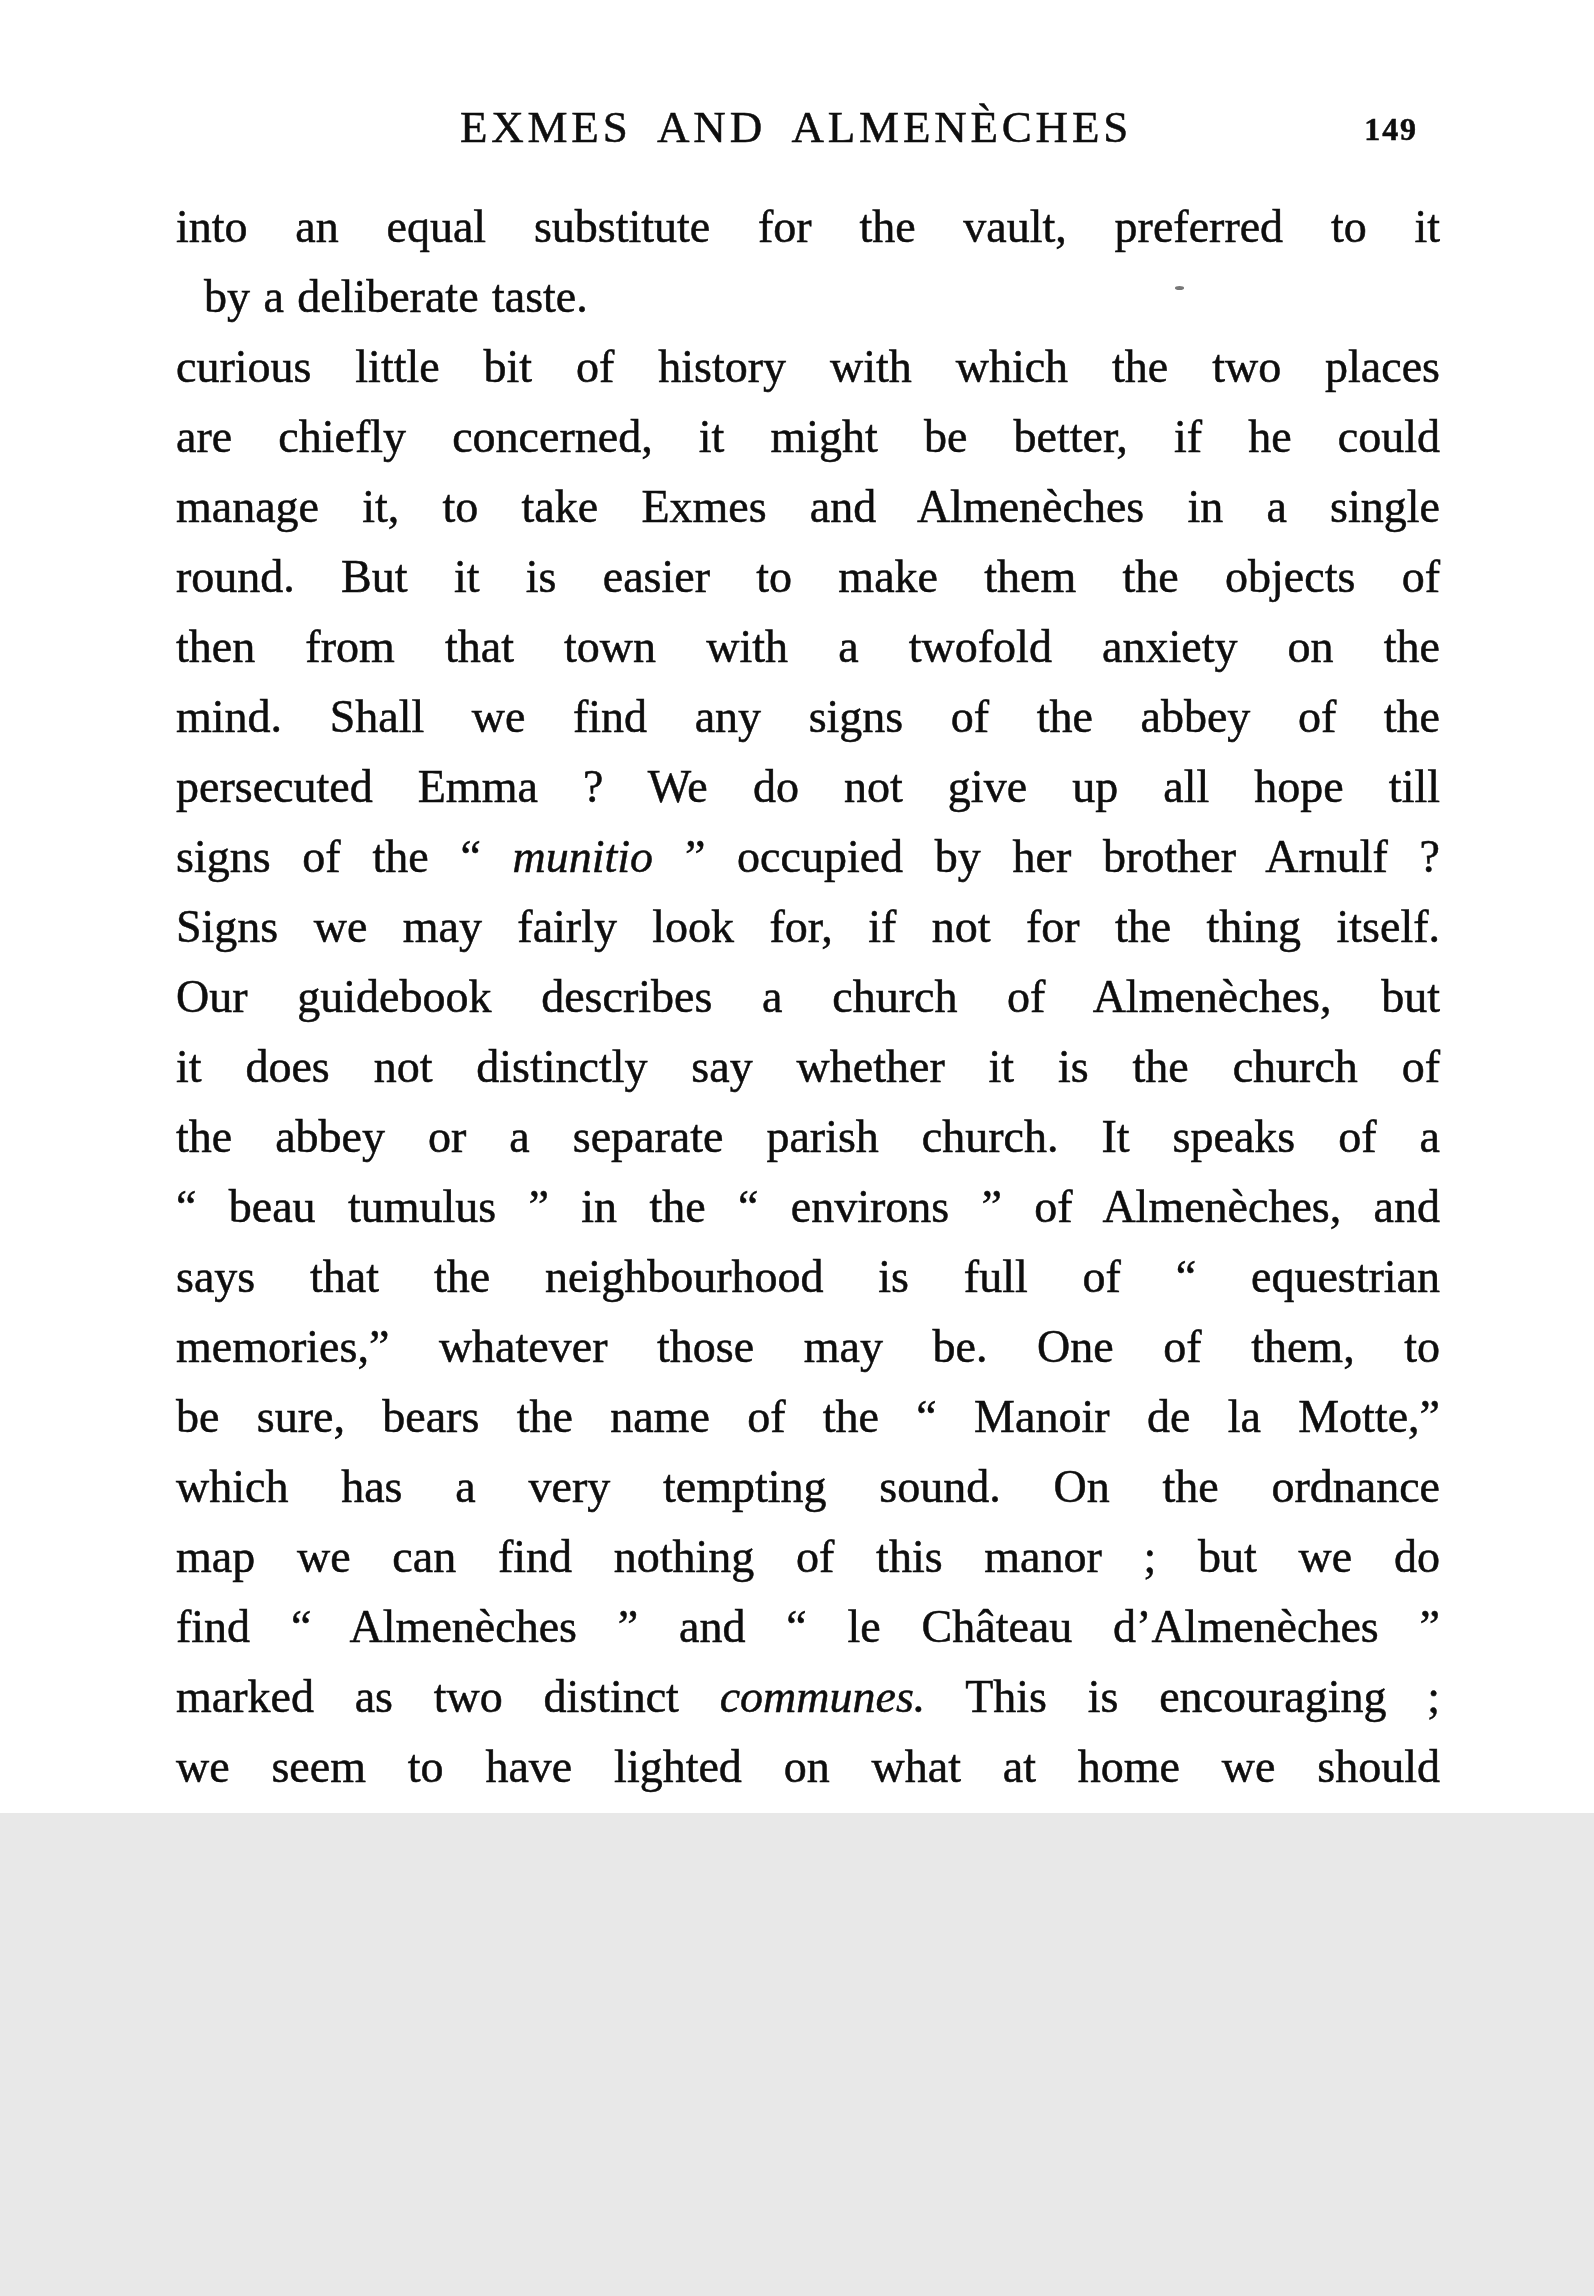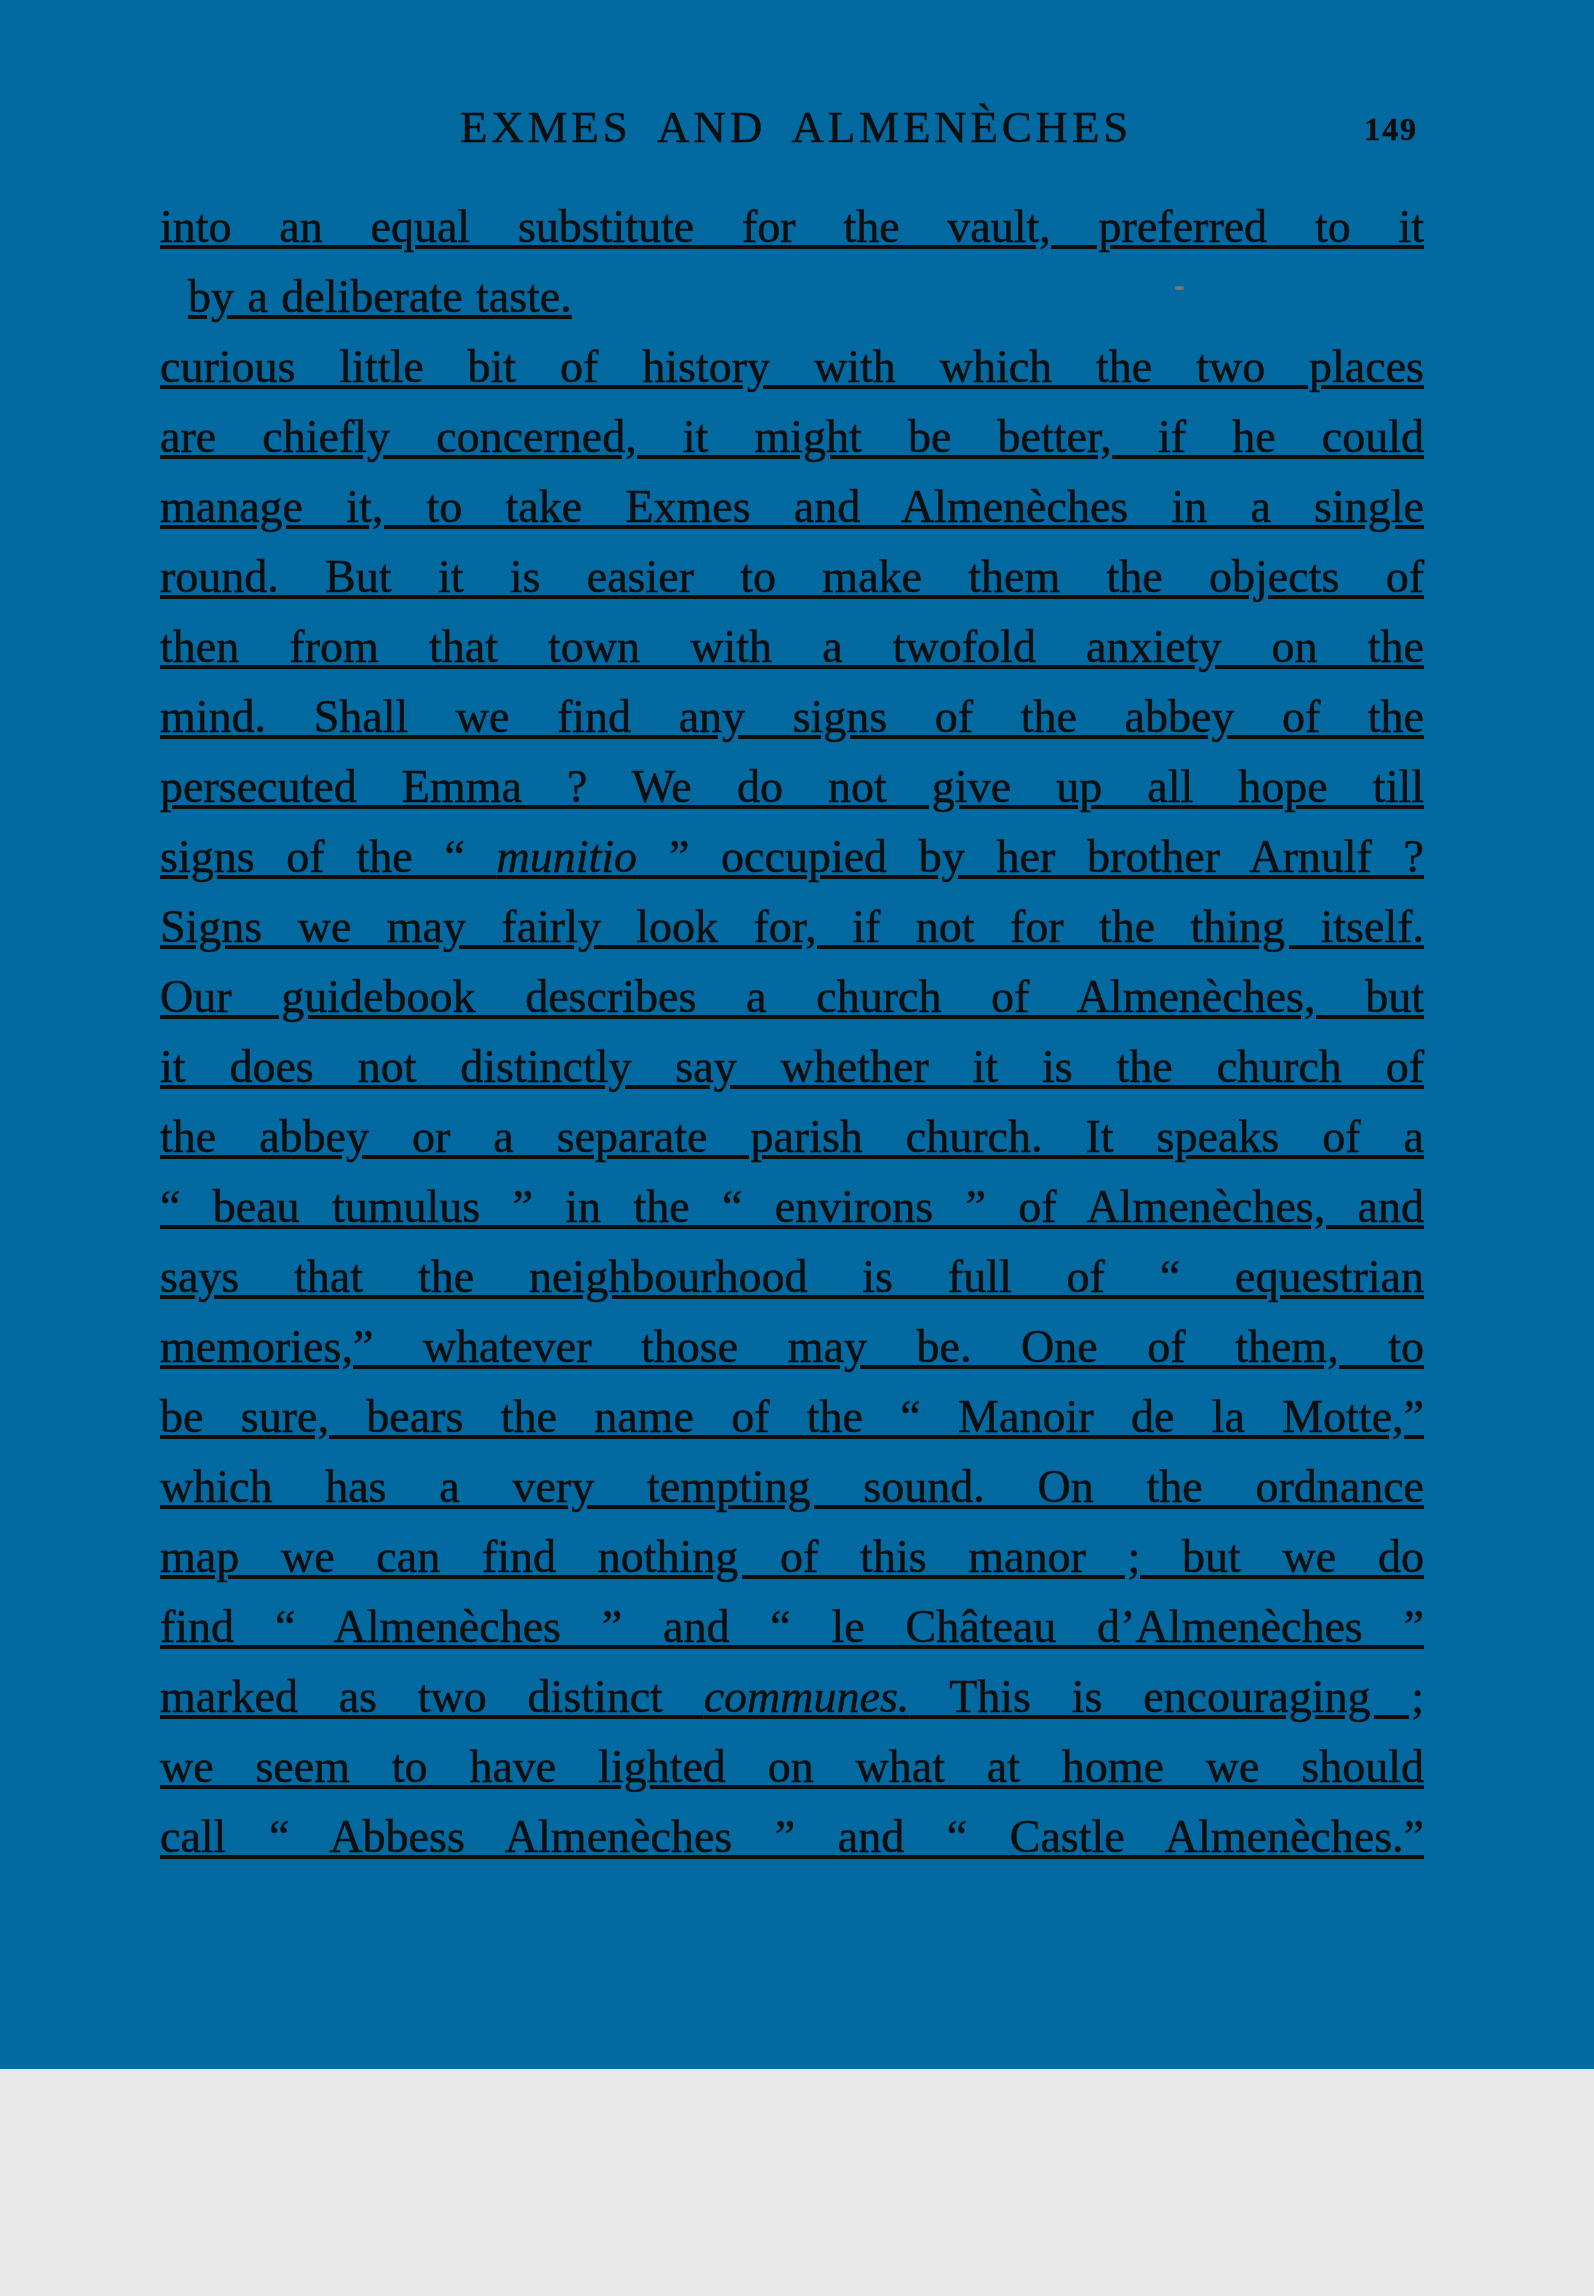--- a/index.html
+++ b/index.html
@@ -3,23 +3,23 @@
 <meta charset="utf-8">
 <style>
   html, body {
     margin: 0;
     padding: 0;
     background: #e8e8e8;
   }
   .page {
     position: relative;
     width: 1594px;
-    height: 2069px;
+    height: 1813px;
     margin: 0 auto;
-    background: #0369a1;
+    background: #ffffff;
     color: #0e0e0e;
     font-family: "Liberation Serif", "DejaVu Serif", serif;
     overflow: hidden;
   }
 
   
   .header {
     position: absolute;
     top: 103px;
     left: 164px;
@@ -44,23 +44,22 @@
     line-height: 49px;
     letter-spacing: 1.9px;
     font-weight: bold;
     -webkit-text-stroke: 0.5px currentColor;
   }
 
   
   .page-body {
     position: absolute;
     top: 192px;
-    left: 160px;
+    left: 176px;
     width: 1264px;
-    text-decoration: underline;
   }
   .paragraph { margin: 0; }
   .line {
     font-size: 46px;
     line-height: 70px;
     height: 70px;
     text-align: justify;
     text-align-last: justify;
     -webkit-text-stroke: 0.5px currentColor;
     word-spacing: 1.9px;

